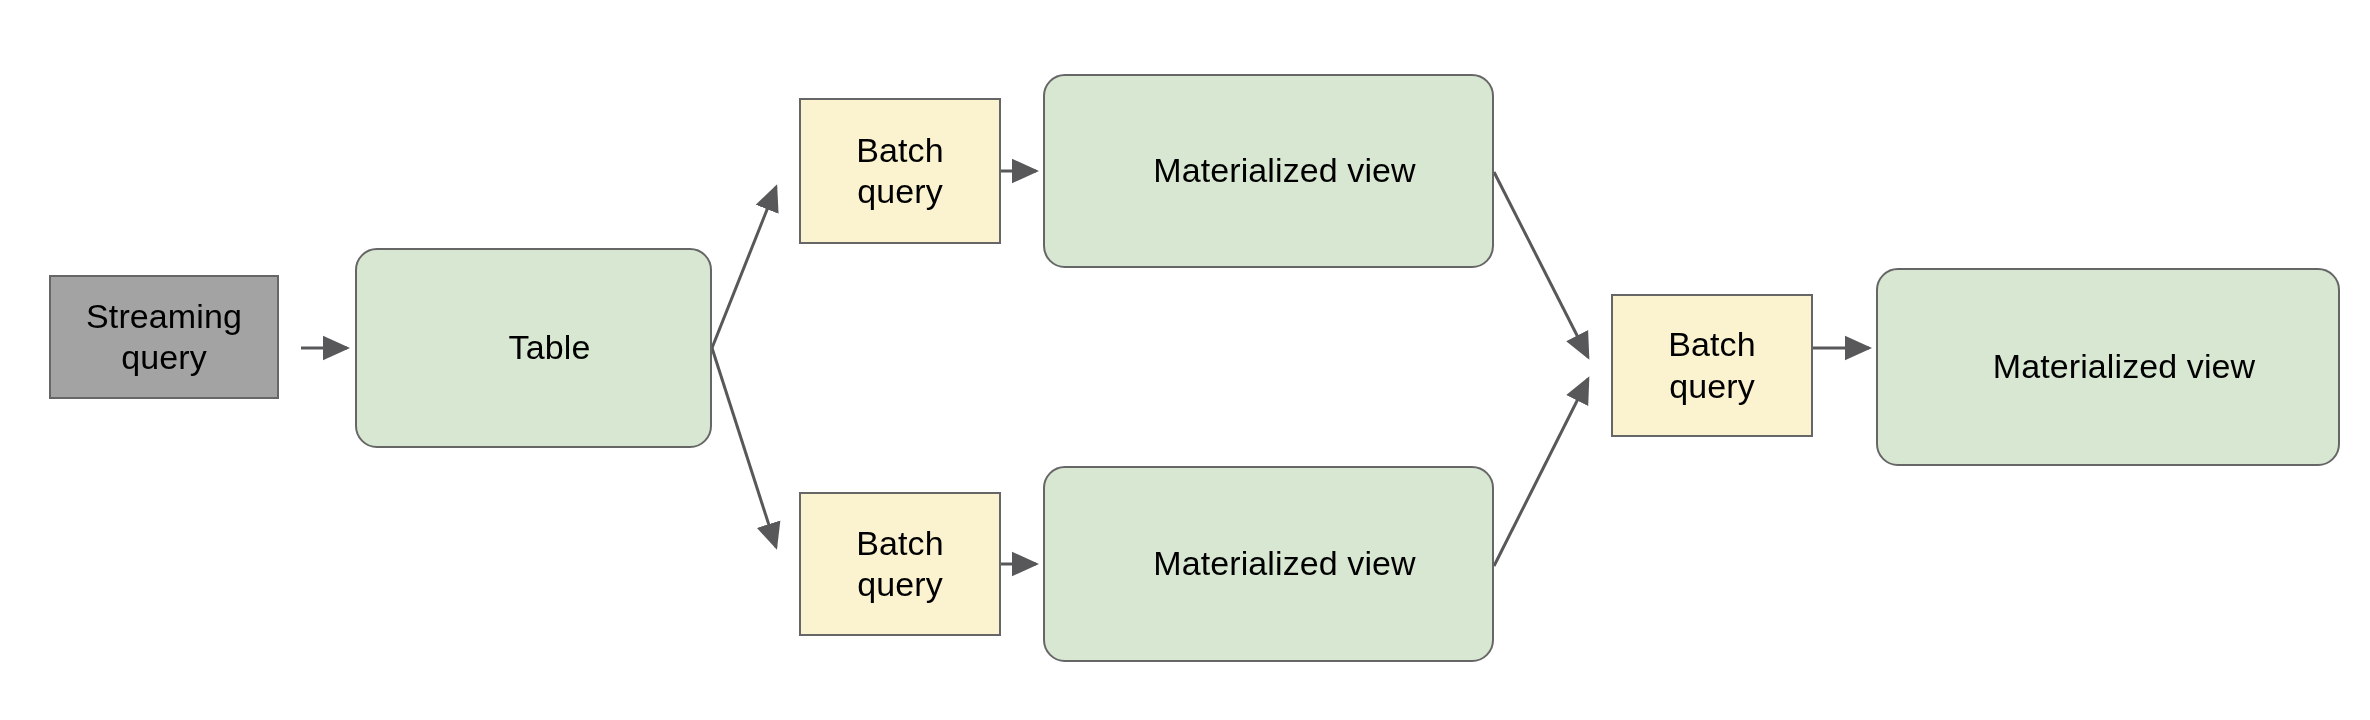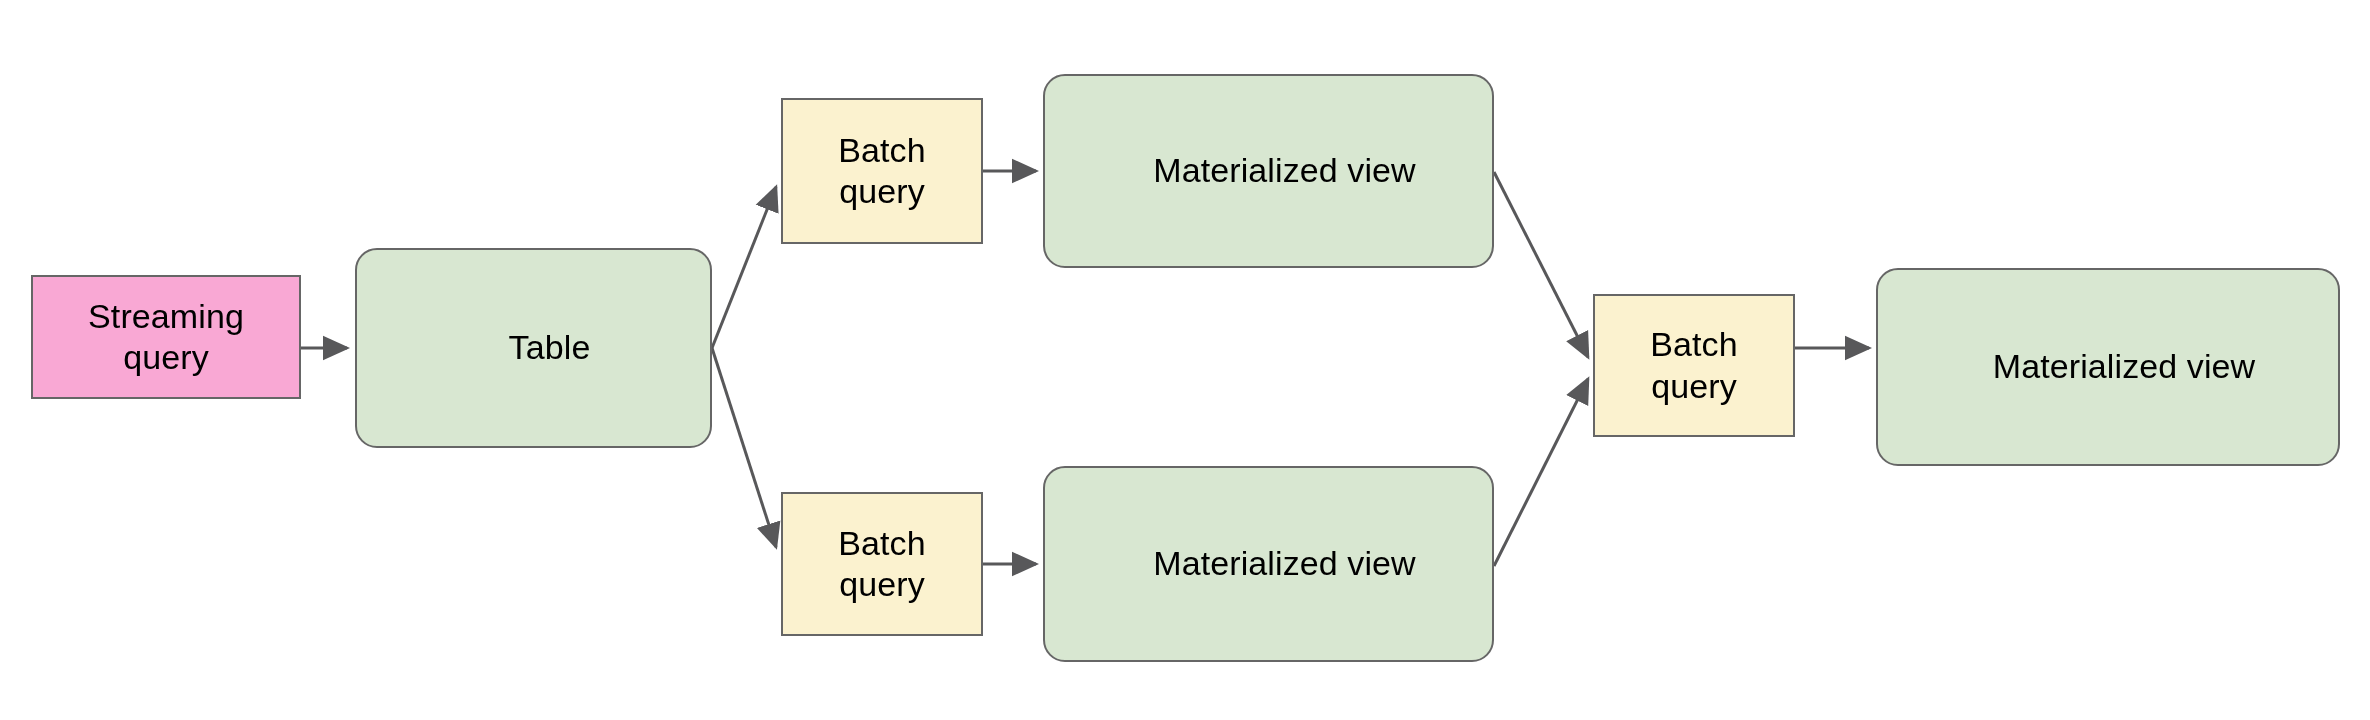--- a/index.html
+++ b/index.html
@@ -35,20 +35,21 @@
     color: #000000;
     font-size: 34px;
     line-height: 1.22;
     letter-spacing: 0.1px;
     border: 2px solid #666666;
     z-index: 2;
   }
   .node.process {
     background: #FBF2CF;
     border-radius: 0;
+    margin-left: 18px;
   }
   .node.store {
     background: #D8E7D1;
     border-radius: 22px;
     padding-left: 32px;
   }
   .node .label {
     display: block;
     white-space: pre-line;
     padding: 0 6px;
@@ -76,21 +77,21 @@
 
     <line x1="983" y1="564" x2="1036" y2="564" stroke="#58585A" stroke-width="3" marker-end="url(#arrowhead)"></line>
 
     <line x1="1494" y1="172" x2="1588" y2="357" stroke="#58585A" stroke-width="3" marker-end="url(#arrowhead)"></line>
 
     <line x1="1494" y1="566" x2="1588" y2="379" stroke="#58585A" stroke-width="3" marker-end="url(#arrowhead)"></line>
 
     <line x1="1795" y1="348" x2="1869" y2="348" stroke="#58585A" stroke-width="3" marker-end="url(#arrowhead)"></line>
   </svg>
 
-  <div class="node process" id="n-streaming-query" style="left: 31px; top: 275px; width: 270px; height: 124px; background: #f9a8d4; border-color: rgb(102, 102, 102); color: rgb(0, 0, 0);">
+  <div class="node process" id="n-streaming-query" style="left: 31px; top: 275px; width: 230px; height: 124px; background: #a3a3a3; border-color: rgb(102, 102, 102); color: rgb(0, 0, 0);">
     <span class="label">Streaming
 query</span>
   </div>
 
   <div class="node store" id="n-table" style="left: 355px; top: 248px; width: 357px; height: 200px; background: rgb(216, 231, 209); border-color: rgb(102, 102, 102); color: rgb(0, 0, 0); align-items: center;">
     <span class="label">Table</span>
   </div>
 
   <div class="node process" id="n-batch-query-top" style="left: 781px; top: 98px; width: 202px; height: 146px; background: rgb(251, 242, 207); border-color: rgb(102, 102, 102); color: rgb(0, 0, 0);">
     <span class="label">Batch

